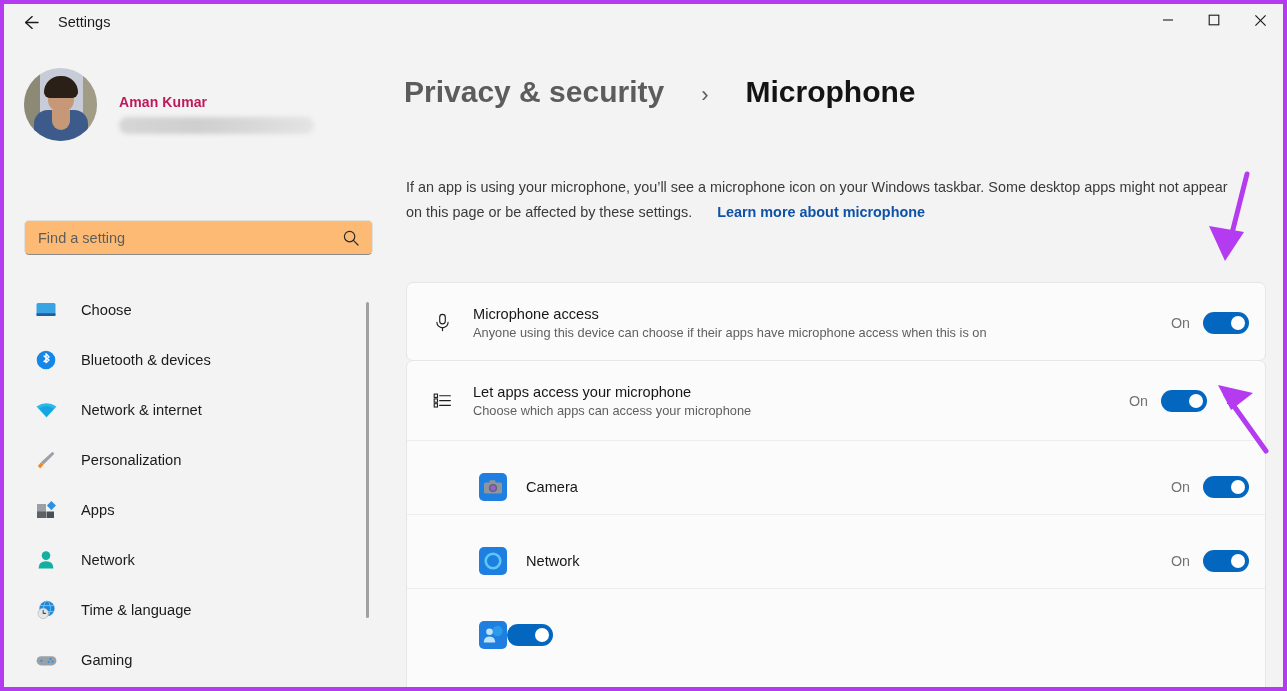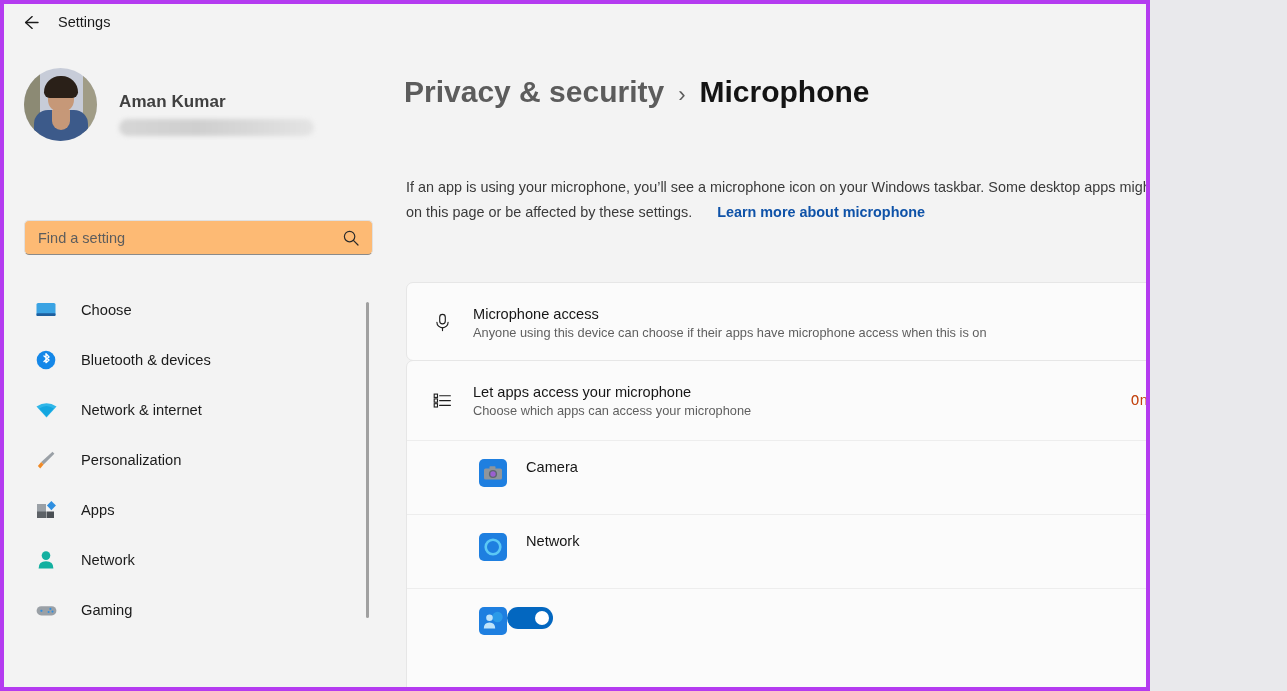--- a/index.html
+++ b/index.html
@@ -9,21 +9,21 @@
   body {
     width: 1287px;
     height: 691px;
     overflow: hidden;
     font-family: "Liberation Sans", sans-serif;
     background: #e9e9ec;
   }
   .window {
     position: absolute;
     left: 0; top: 0;
-    width: 1150px;
+    width: 1287px;
     height: 691px;
     box-sizing: border-box;
     border: 4px solid #b43bf0;
     background: #f3f3f3;
     overflow: hidden;
   }
   
   .titlebar {
     position: absolute;
     left: 0; top: 0;
@@ -98,23 +98,23 @@
   .avatar .bg-l {
     position:absolute; left:0; top:0; width:16px; height:73px;
     background:#8c8a74;
   }
   .avatar .bg-r {
     position:absolute; right:0; top:0; width:14px; height:73px;
     background:#a09c86;
   }
   .profile-text { margin-left: 22px; }
   .profile-name {
-    font-size: 17px;
+    font-size: 14px;
     font-weight: bold;
-    color: #404040;
+    color: #be185d;
     letter-spacing: 0.1px;
     margin-top: 18px;
   }
   .profile-email-blur {
     margin-top: 7px;
     width: 195px; height: 17px;
     border-radius: 9px;
     background: linear-gradient(90deg,#d6d6d6,#cfcfcf 40%,#d9d9d9 70%,#e4e4e4);
     filter: blur(2.2px);
   }
@@ -177,20 +177,21 @@
     left: 382px; top: 36px;
     width: 901px;
     height: 651px;
     overflow: hidden;
   }
   .breadcrumb {
     position: absolute;
     left: 18px; top: 35px;
     display: flex;
     align-items: baseline;
+    gap: 23px;
   }
   .crumb-parent {
     font-size: 30px;
     font-weight: bold;
     color: #5c5c5c;
   }
   .crumb-sep {
     font-size: 22px;
     color: #5c5c5c;
     margin: 0 14px;
@@ -242,23 +243,22 @@
     font-size: 14.6px;
     color: #161616;
   }
   .row-sub {
     font-size: 12.8px;
     color: #5f5f5f;
     margin-top: 3px;
   }
   .row-state {
     font-size: 14.3px;
-    color: #c2410c;
+    color: #737373;
     margin-right: 13px;
-    font-family: Liberation Mono, monospace;
   }
   .toggle {
     width: 46px; height: 22px;
     border-radius: 11px;
     position: relative;
     flex: none;
   }
   .toggle.on {
     background: #0367c0;
   }
@@ -285,20 +285,21 @@
     border-radius: 50%;
     background: #5c5c5c;
   }
   .chevron {
     width: 32px;
     display: flex; align-items: center; justify-content: center;
     margin-left: 10px;
   }
   .app-row {
     display: flex;
+    align-items: center;
     height: 74px;
     padding: 18px 16px 0 72px;
     box-sizing: border-box;
     border-top: 1px solid #ededed;
   }
   .app-icon {
     width: 28px; height: 28px;
     border-radius: 5px;
     flex: none;
     position: relative;
@@ -434,20 +435,32 @@
       <div class="nav-item">
         <span class="nav-icon">
           <svg width="22" height="22" viewBox="0 0 22 22">
             <circle cx="11" cy="6.6" r="4.3" fill="#13b0a0"></circle>
             <path d="M3.6 19.4 Q3.6 12.3 11 12.3 Q18.4 12.3 18.4 19.4 Z" fill="#13b0a0"></path>
           </svg>
         </span>
         <span class="nav-label">Network</span>
       </div>
 
+      <div class="nav-item">
+        <span class="nav-icon">
+          <svg width="22" height="22" viewBox="0 0 22 22">
+            <circle cx="12" cy="9.6" r="7.6" fill="#1f86d6"></circle>
+            <path d="M4.8 6.6 H19.2 M4.8 12.6 H19.2" stroke="#6dc0ec" stroke-width="1"></path>
+            <ellipse cx="12" cy="9.6" rx="3.4" ry="7.6" fill="none" stroke="#6dc0ec" stroke-width="1"></ellipse>
+            <circle cx="8.2" cy="14.4" r="5.2" fill="#e2e6e9" stroke="#b9bfc4" stroke-width="0.8"></circle>
+            <path d="M8.2 11.4 V14.4 H10.6" fill="none" stroke="#4a5055" stroke-width="1.1" stroke-linecap="round"></path>
+          </svg>
+        </span>
+        <span class="nav-label">Time &amp; language</span>
+      </div>
 
       <div class="nav-item">
         <span class="nav-icon">
           <svg width="23" height="23" viewBox="0 0 23 23">
             <rect x="1.6" y="7.2" width="19.8" height="9.2" rx="4.6" fill="#9aa0a6"></rect>
             <circle cx="6.4" cy="11.8" r="1.15" fill="#2f8fe0"></circle>
             <circle cx="15.4" cy="9.9" r="1.05" fill="#2f8fe0"></circle>
             <circle cx="17.5" cy="12.6" r="1.05" fill="#2f8fe0"></circle>
             <circle cx="13.6" cy="13" r="1.05" fill="#2f8fe0"></circle>
           </svg>

